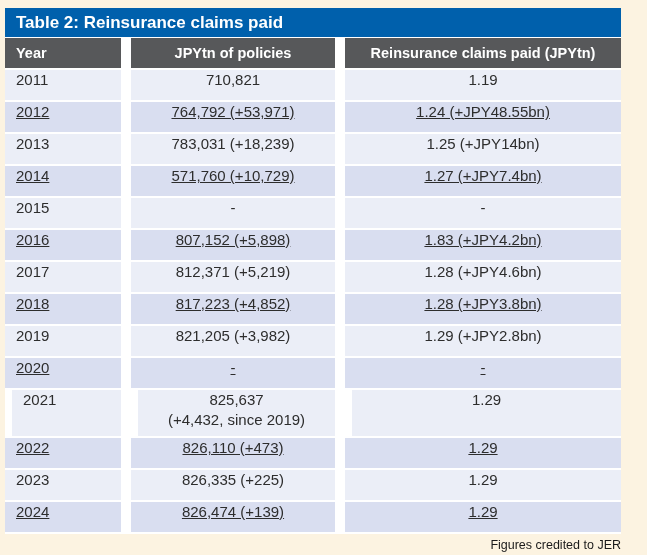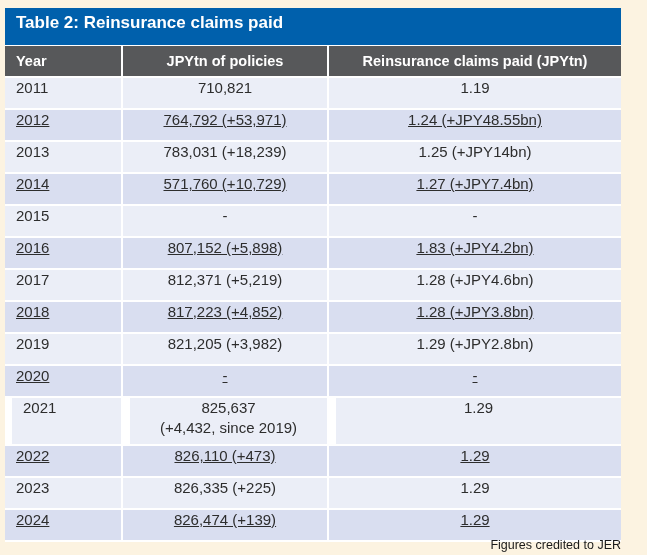--- a/index.html
+++ b/index.html
@@ -13,30 +13,30 @@
   .table-wrap {
     position: absolute;
     left: 5px; top: 8px;
     width: 616px;
   }
   .title-bar {
     background: #0060ac;
     color: #ffffff;
     font-weight: bold;
     font-size: 17px;
-    height: 38px;
+    height: 30px;
     line-height: 30px;
     padding-left: 11px;
     border-bottom: 1px solid #ffffff;
     box-sizing: border-box;
   }
   .t-row {
     display: grid;
     grid-template-columns: 116px 204px 1fr;
-    gap: 2px;
+    gap: 10px;
     background: #ffffff;
     border-bottom: 2px solid #ffffff;
   }
   .t-row > div {
     min-height: 30px;
     box-sizing: border-box;
     font-size: 15px;
     color: #2d2d2d;
     display: flex;
     align-items: flex-start;

